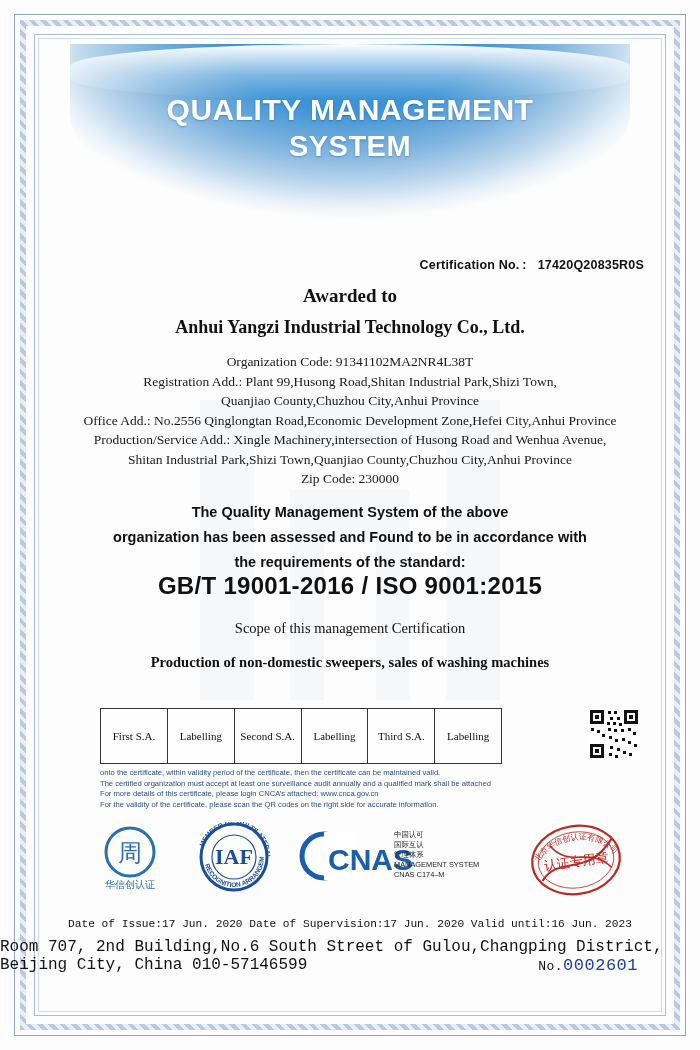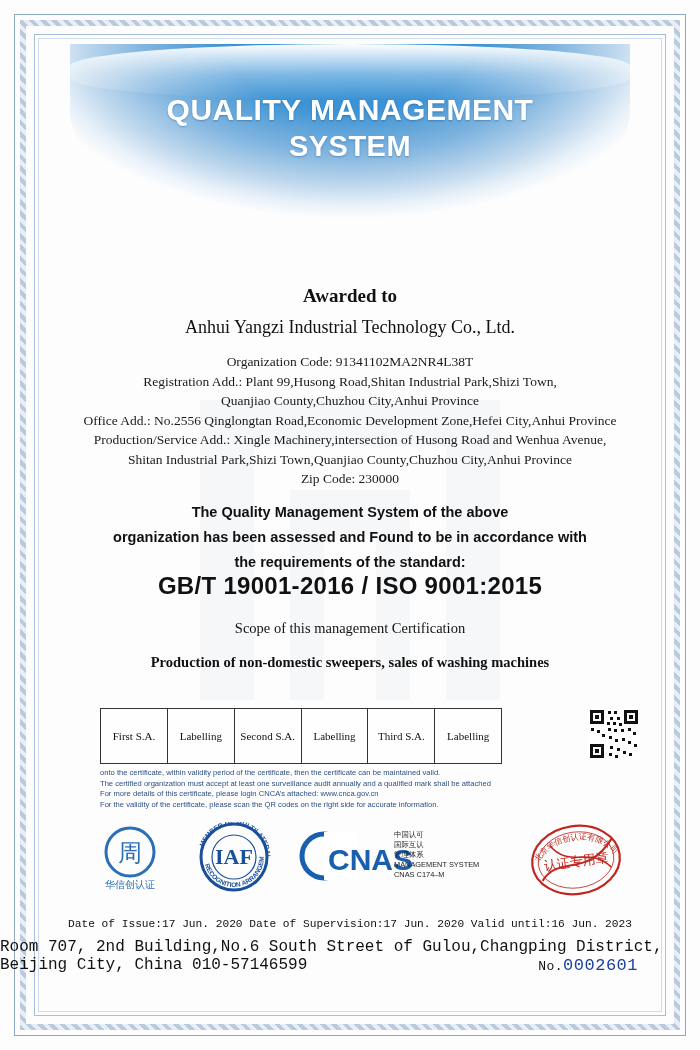--- a/index.html
+++ b/index.html
@@ -75,21 +75,21 @@
     font-family:"Liberation Sans", sans-serif;
     font-weight:bold;font-size:12.5px;color:#111;
     letter-spacing:.2px;
   }
   .awarded{
     position:absolute;left:0;right:0;top:285px;text-align:center;
     font-weight:bold;font-size:19px;color:#111;
   }
   .company{
     position:absolute;left:0;right:0;top:317px;text-align:center;
-    font-weight:normal;font-size:18px;color:#111;
+    font-weight:bold;font-size:18px;color:#111;
   }
   .addr-block{
     position:absolute;left:60px;right:60px;top:352px;
     text-align:center;font-size:13.5px;line-height:19.5px;color:#1a1a1a;
   }
   .stmt{
     position:absolute;left:70px;right:70px;top:500px;
     text-align:center;font-family:"Liberation Sans", sans-serif;
     font-weight:bold;font-size:14.5px;line-height:25px;color:#111;
   }
@@ -189,20 +189,24 @@
     </svg>
   </div>
 
   <div class="header-arc"></div>
 
   <div class="title">
     <div class="l1">QUALITY MANAGEMENT</div>
     <div class="l2">SYSTEM</div>
   </div>
 
+  <div class="cert-no">
+    <span>Certification No. :</span>
+    &nbsp;&nbsp;<span>17420Q20835R0S</span>
+  </div>
 
   <div class="awarded">Awarded to</div>
   <div class="company">Anhui Yangzi Industrial Technology Co., Ltd.</div>
 
   <div class="addr-block">
     <div>Organization Code: 91341102MA2NR4L38T</div>
     <div>Registration Add.: Plant 99,Husong Road,Shitan Industrial Park,Shizi Town,</div>
     <div>Quanjiao County,Chuzhou City,Anhui Province</div>
     <div>Office Add.: No.2556 Qinglongtan Road,Economic Development Zone,Hefei City,Anhui Province</div>
     <div>Production/Service Add.: Xingle Machinery,intersection of Husong Road and Wenhua Avenue,</div>

